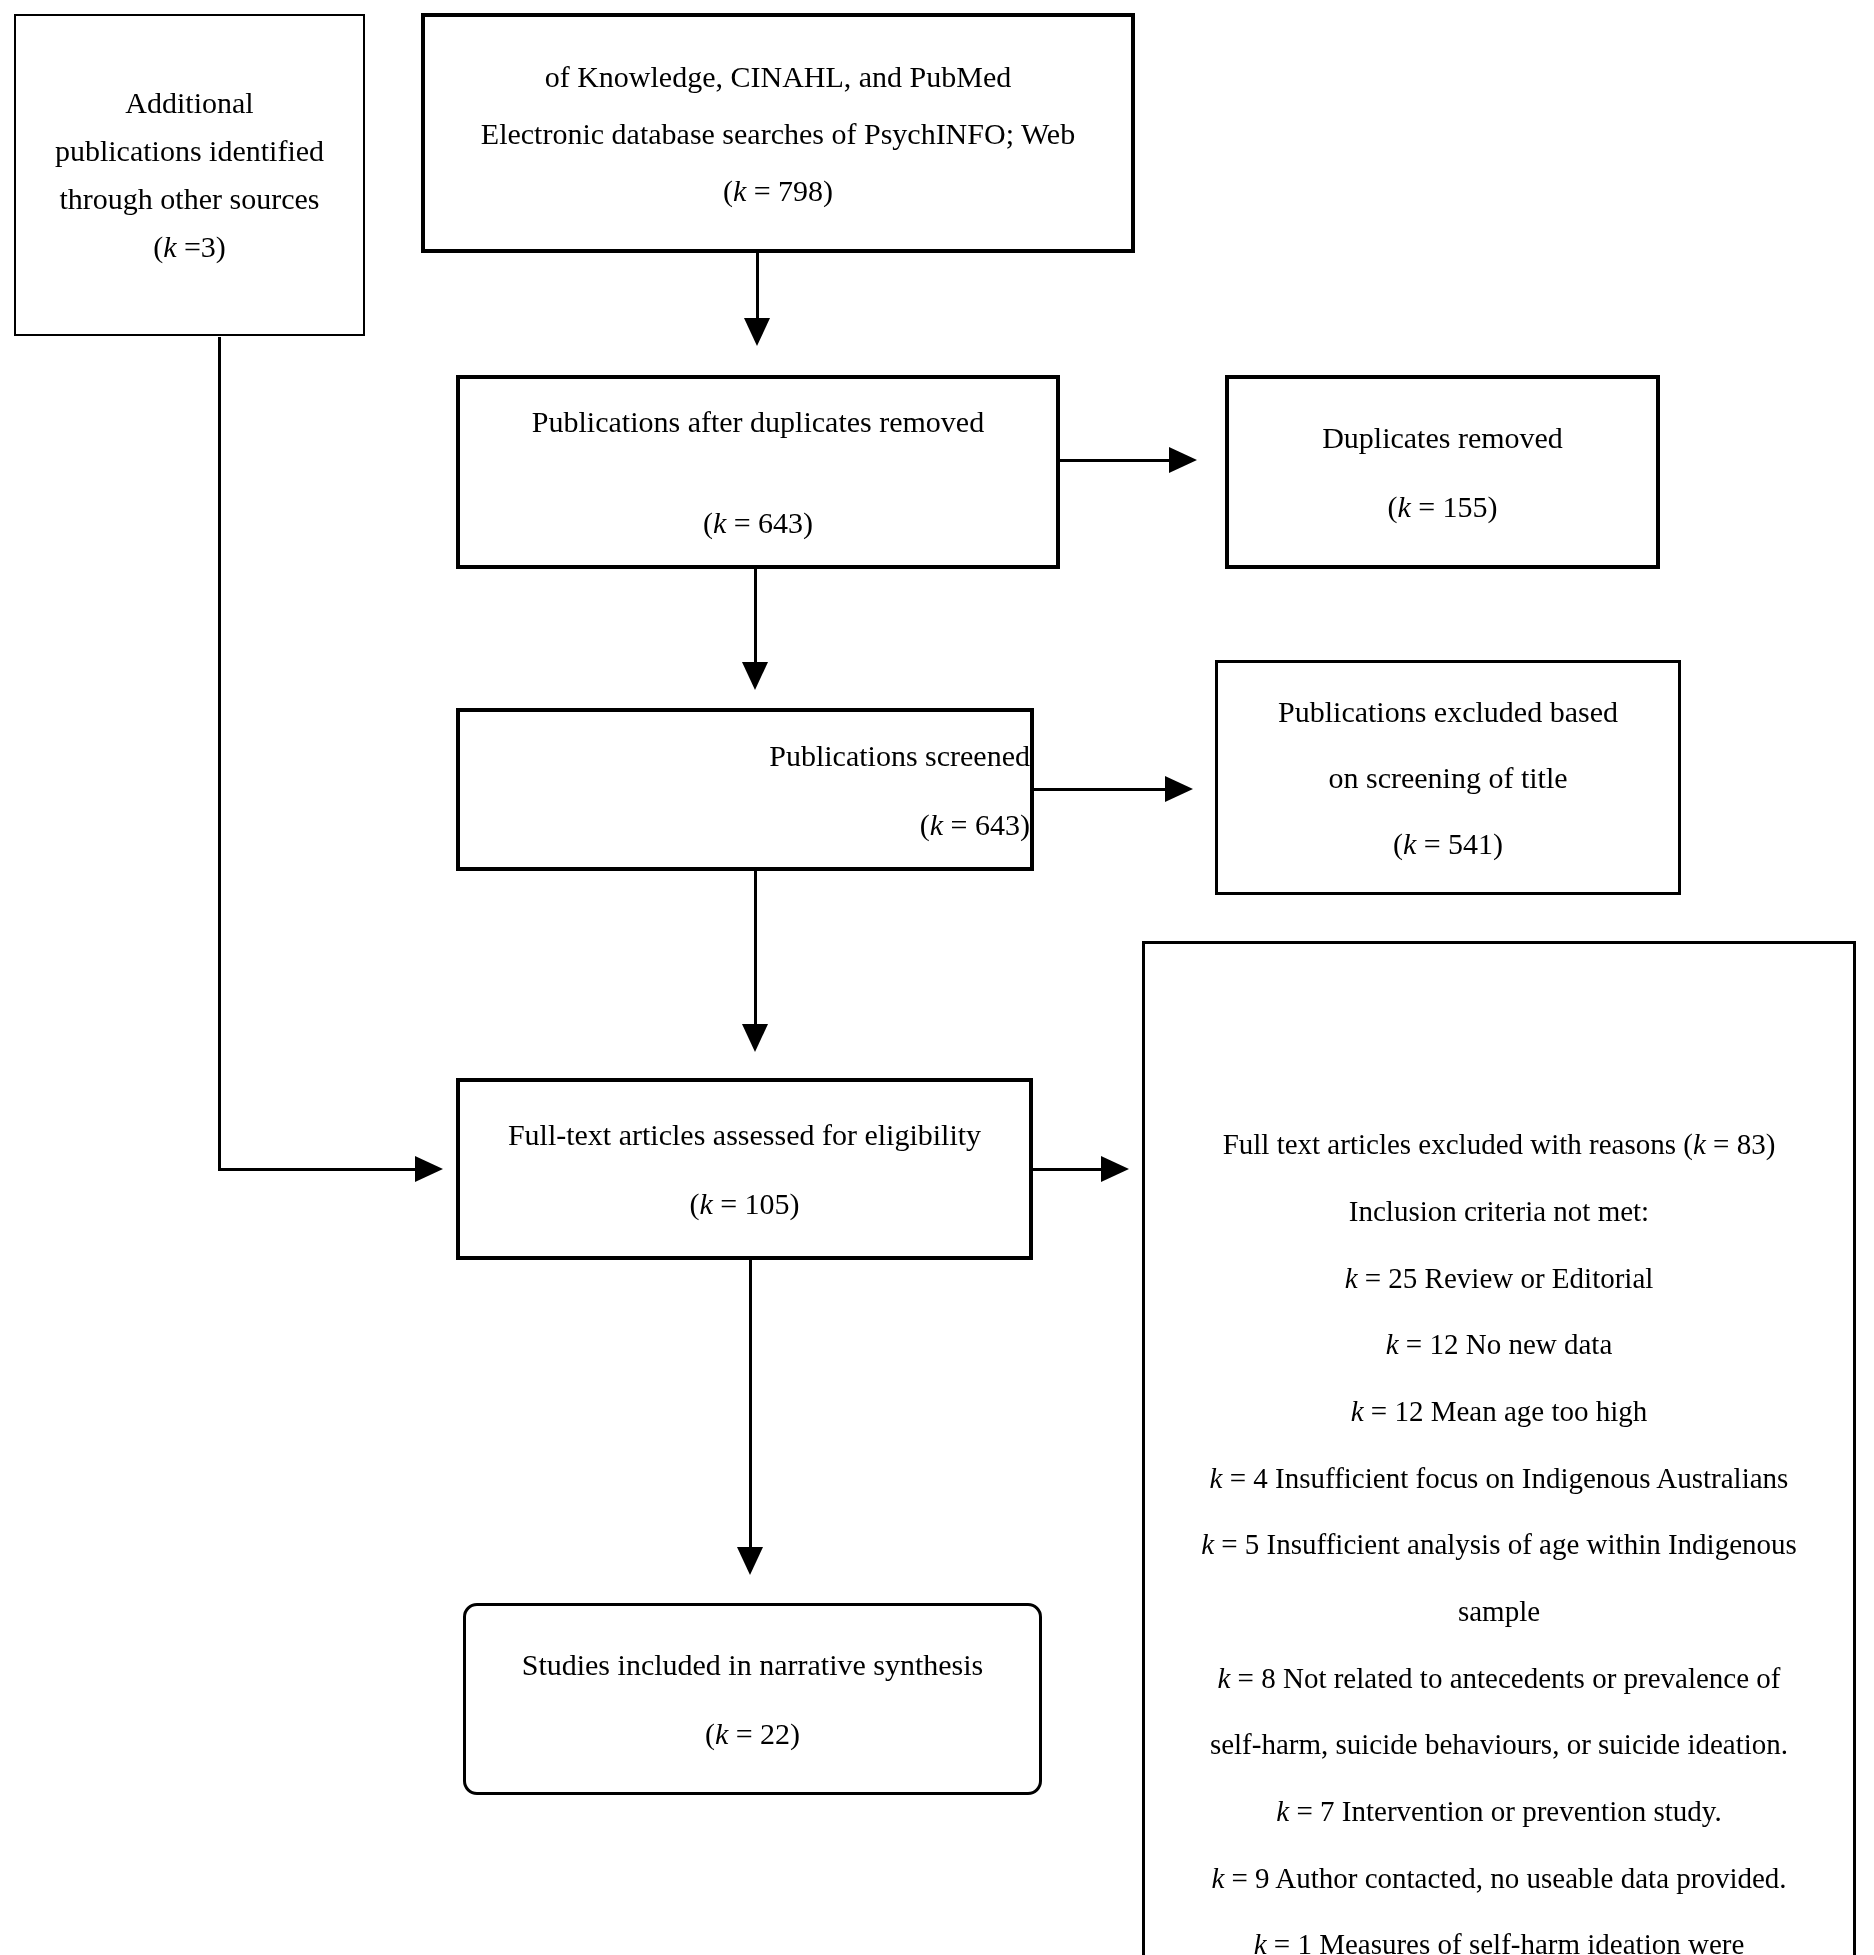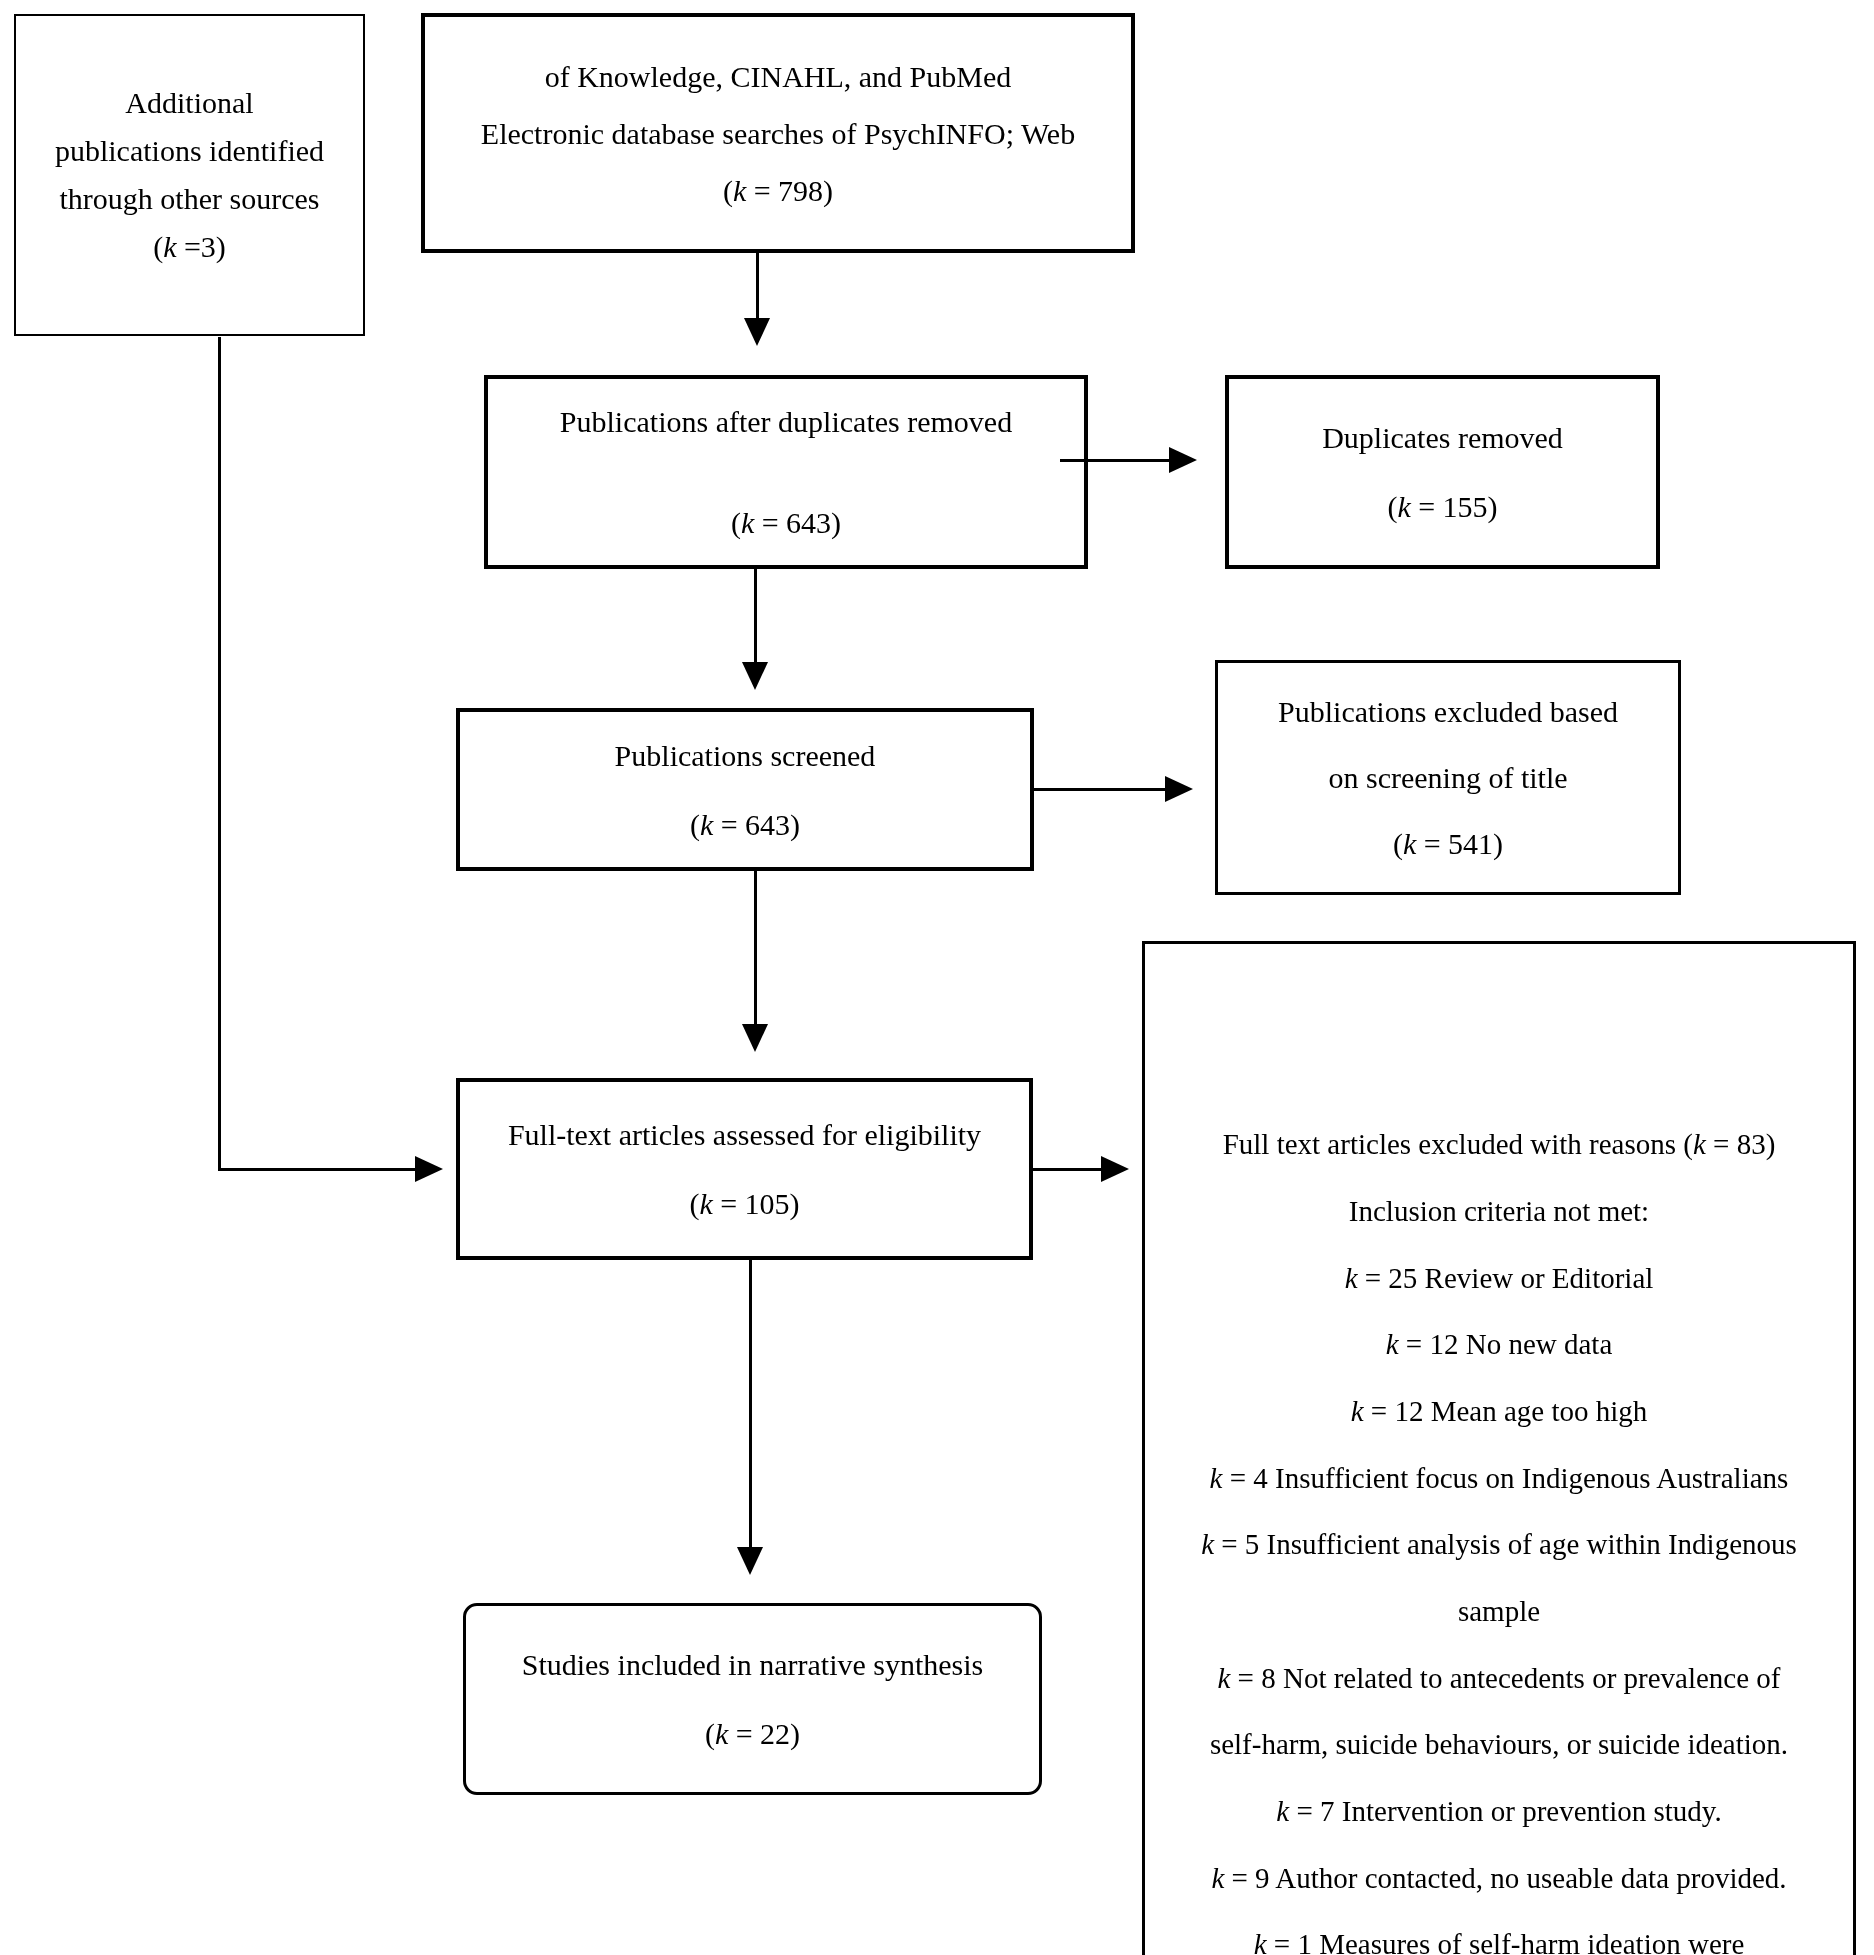--- a/index.html
+++ b/index.html
@@ -30,23 +30,23 @@
   }
   .box .line {
     white-space: nowrap;
   }
   .box .line i {
     font-family: inherit;
   }
   
   #box-additional      { left: 14px;   top: 14px;   width: 351px;  height: 322px;  border-width: 2.4px;  line-height: 1.6; }
   #box-database        { left: 421px;  top: 13.2px;   width: 714px; height: 240px;  border-width: 4.7px; line-height: 1.9; }
-  #box-afterdup        { left: 484px;  top: 375px;  width: 604px; height: 194px;  border-width: 4.7px; gap: 32px; }
+  #box-afterdup        { left: 456px;  top: 375px;  width: 604px; height: 194px;  border-width: 4.7px; gap: 32px; }
   #box-dupremoved      { left: 1225px; top: 375px;  width: 435px;  height: 194px;  border-width: 4.7px; }
-  #box-screened        { left: 456px;  top: 708px; width: 578px; height: 163px;  border-width: 4.7px; }
+  #box-screened        { left: 456px;  top: 708px; width: 578px; height: 163px;  border-width: 4.7px; align-items: flex-end; }
   #box-excludedtitle   { left: 1215px; top: 660px; width: 466px;  height: 235px;  border-width: 3.8px;  line-height: 2.2; }
   #box-fulltext        { left: 456px;  top: 1078px; width: 577px; height: 182px;  border-width: 4.7px; text-align: right; }
   #box-excludedreasons { left: 1142px; top: 941px; width: 714px; height: 1274px; border-width: 3.3px;  font-size: 29px; padding: 14px 2px; }
   #box-included        { left: 463px;  top: 1603px; width: 579px; height: 192px;  border-width: 3.8px; border-radius: 14px; }
 
   
   .vline, .hline {
     position: absolute;
     background: #000000;
   }

